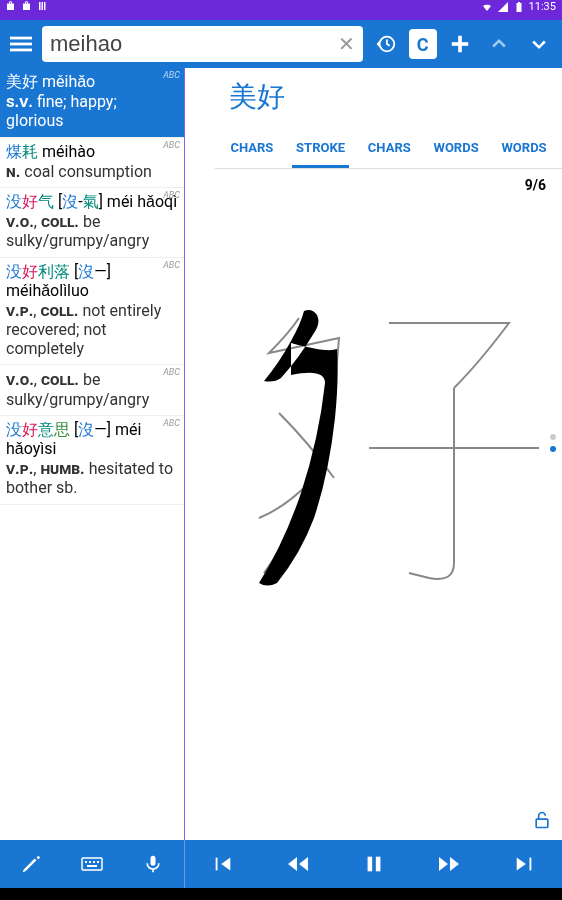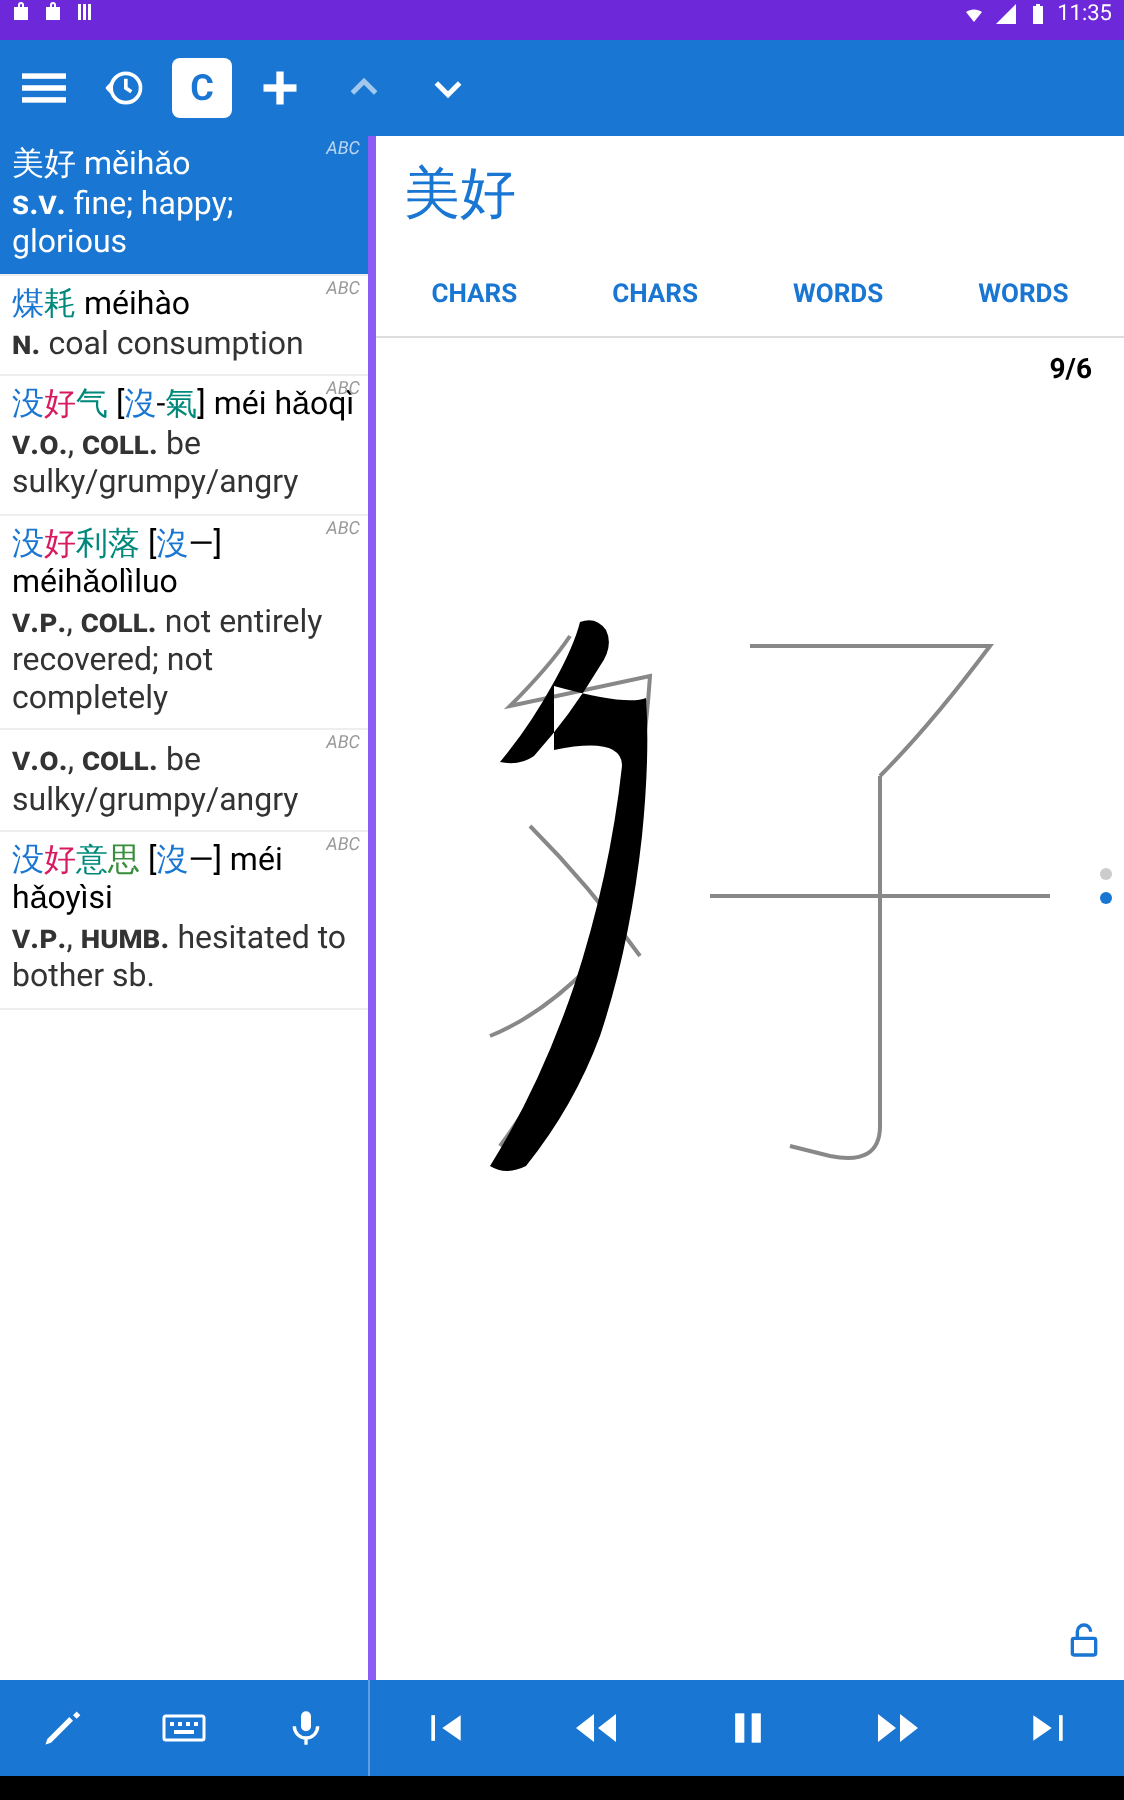--- a/index.html
+++ b/index.html
@@ -27,21 +27,21 @@
 .tag { position: absolute; top: 2px; right: 4px; font-size: 9px; color: #999; font-style: italic; }
 .hw { font-size: 16px; line-height: 1.2; }
 .def { font-size: 16px; color: #333; line-height: 1.2; margin-top: 1px; }
 .pos { font-weight: bold; font-variant: small-caps; }
 .c-b { color: #1976d2; }
 .c-m { color: #d81b60; }
 .c-g { color: #388e3c; }
 .c-t { color: #00897b; }
 .sel .c-b, .sel .c-m, .sel .c-g, .sel .c-p, .sel .c-t { color: #fff; }
 
-.detail { flex: 1; position: relative; border-left: 4px solid #8b5cf6; }
+.detail { flex: 1; position: relative; border-left: 1px solid #8b5cf6; padding-left: 30px; }
 .hdr { padding: 10px 14px 4px 14px; }
 .headword { font-size: 28px; color: #1976d2; }
 .py-line { font-size: 14px; color: #555; margin-top: 4px; }
 .py-line .lbl { font-weight: bold; font-variant: small-caps; }
 .tabs { display: flex; justify-content: space-around; border-bottom: 1px solid #ddd; padding: 0 4px; margin-top: 10px; }
 .tab { font-size: 13px; font-weight: bold; color: #1976d2; padding: 10px 4px; border-bottom: 3px solid transparent; }
 .tab.active { border-bottom-color: #1976d2; }
 .counter { text-align: right; padding: 8px 16px 0 0; font-size: 14px; font-weight: bold; }
 .stroke-area { position: relative; height: 500px; display: flex; align-items: center; justify-content: center; }
 .char-svg { width: 320px; height: 320px; }
@@ -92,20 +92,24 @@
 </div>
 
 <div class="toolbar">
   <div class="menu-btn">
     <svg width="22" height="22" viewBox="0 0 24 24" fill="#fff">
         <rect y="4" width="24" height="3"></rect>
         <rect y="10.5" width="24" height="3"></rect>
         <rect y="17" width="24" height="3"></rect>
       </svg>
   </div>
+  <div class="search-box">
+    <input class="search-input" value="meihao" style="">
+    <span class="clear-btn">✕</span>
+  </div>
   <div class="tool-btn">
     <svg width="22" height="22" viewBox="0 0 24 24" fill="none" stroke="#fff" stroke-width="2">
         <circle cx="13" cy="12" r="8"></circle>
         <path d="M13 7v5l3 2"></path>
         <path d="M3 12l2-2m-2 2l2 2" stroke-linecap="round"></path>
       </svg>
   </div>
   <div class="card-btn">C</div>
   <div class="tool-btn">
     <svg width="22" height="22" viewBox="0 0 24 24" fill="#fff">
@@ -156,20 +160,21 @@
     <div class="hw"><span class="c-b">没</span><span class="c-m">好</span><span class="c-t">意</span><span class="c-g">思</span> [<span class="c-b">沒</span>—] méi hǎoyìsi</div>
     <div class="def"><span class="pos">v.p.</span>, <span class="pos">humb.</span> hesitated to bother sb.</div>
       </div>
     </div>
   <div class="detail">
     <div class="hdr">
       <div class="headword">美好</div>
     </div>
     <div class="tabs" id="tabs">
         <div class="tab">CHARS</div>
+        <div class="tab active">STROKE</div>
         <div class="tab">CHARS</div>
         <div class="tab">WORDS</div>
         <div class="tab">WORDS</div>
       </div>
     <div class="counter">9/6</div>
     <div class="stroke-area">
       <svg class="char-svg" viewBox="0 0 320 320">
 
         <g fill="none" stroke="#888" stroke-width="2">
           <path d="M70 35 Q60 50 40 70 L110 55 Q105 130 80 200 Q65 250 35 290"></path>

